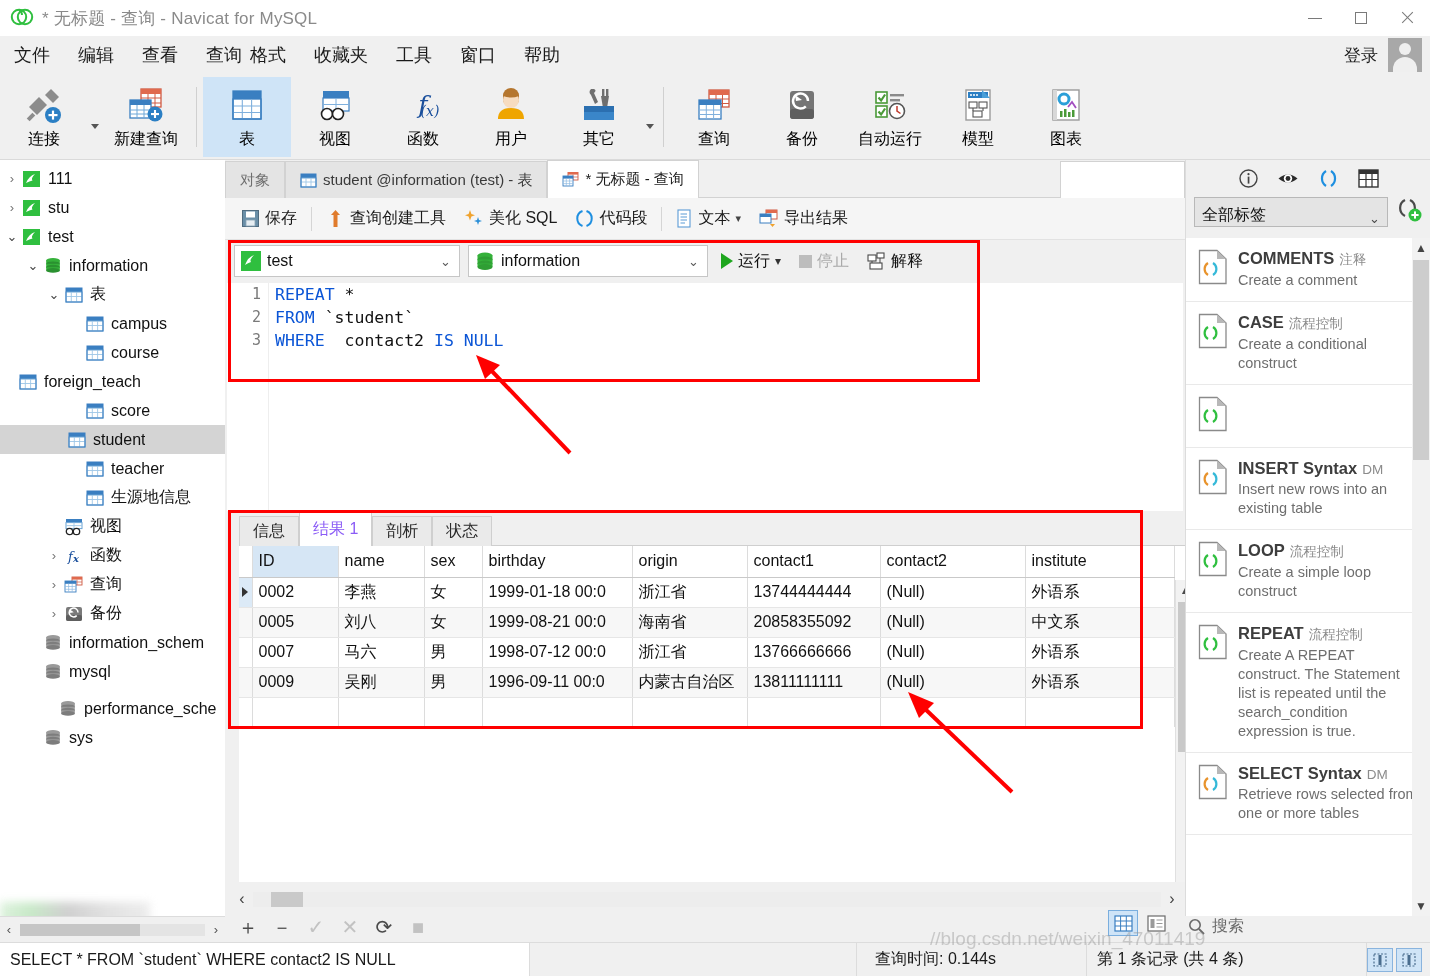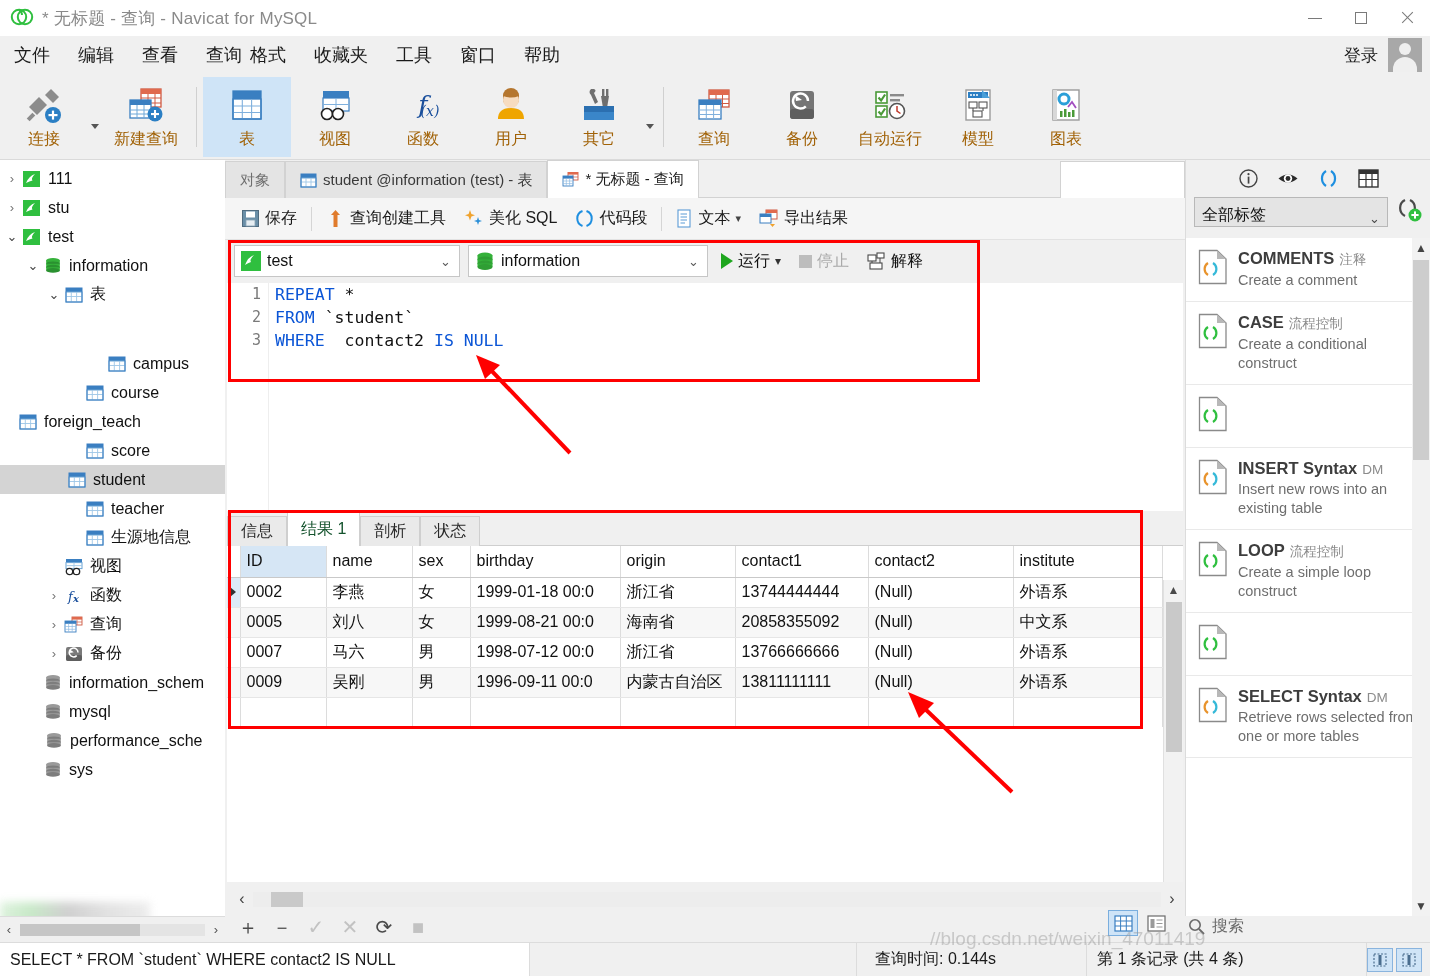--- a/index.html
+++ b/index.html
@@ -62,21 +62,21 @@
     background: #f0f0f0; border-bottom: 1px solid #dadada; display: flex; align-items: center;
   }
   .rb-group { display: flex; align-items: center; height: 86px; }
   .rb-sep { width: 1px; height: 60px; background: #d0d0d0; margin: 0 6px; }
   .rb-btn {
     width: 88px; height: 80px; display: flex; flex-direction: column;
     align-items: center; justify-content: center; gap: 2px; cursor: default;
   }
   .rb-btn.active { background: #cfe4f7; }
   .rb-ico { height: 44px; display: flex; align-items: center; justify-content: center; }
-  .rb-lbl { font-size: 16px; color: #a16207; }
+  .rb-lbl { font-size: 16px; color: #000000; }
   .rb-caret {
     width: 14px; height: 80px; display: flex; align-items: flex-end; justify-content: center;
     padding-bottom: 28px; cursor: default;
   }
   .caret-d { width: 0; height: 0; border-left: 4px solid transparent; border-right: 4px solid transparent; border-top: 5px solid #555; }
 
   
   .sidebar {
     position: absolute; top: 160px; left: 0; width: 225px; height: 756px;
     background: #ffffff; overflow: hidden;
@@ -163,30 +163,30 @@
     height: 23px; line-height: 23px; text-align: right; padding-right: 7px;
     font-family: "DejaVu Sans Mono", monospace; font-size: 15px; color: #7a7a7a;
   }
   .code { position: absolute; left: 48px; top: 0; }
   .cline { height: 23px; line-height: 23px; font-family: "DejaVu Sans Mono", monospace; font-size: 16.5px; white-space: pre; }
   .kw { color: #0b55d6; }
   .pl { color: #111111; }
 
   
   .resultpanel {
-    position: absolute; top: 512px; left: 227px; width: 956px; height: 370px;
+    position: absolute; top: 512px; left: 239px; width: 956px; height: 370px;
     background: #ffffff;
   }
   .rtabs { display: flex; align-items: flex-end; height: 34px; background: #f0f0f0; }
   .rtab {
     height: 30px; padding: 0 13px; display: flex; align-items: center;
     font-size: 16px; color: #2a2a2a; background: #eaeaea; border: 1px solid #cfcfcf;
     border-bottom: none; cursor: default;
   }
-  .rtab.active { background: #ffffff; height: 34px; color: #14532d; }
+  .rtab.active { background: #ffffff; height: 34px; color: #8b5cf6; }
   .rtab-fill { flex: 1; height: 30px; border-bottom: 1px solid #cfcfcf; }
 
   
   .gridwrap { position: relative; width: 956px; height: 336px; background: #ffffff; overflow: hidden; }
   table.grid { border-collapse: collapse; table-layout: fixed; width: 935px; }
   table.grid th, table.grid td {
     border-right: 1px solid #dcdcdc; border-bottom: 1px solid #e6e6e6;
     font-size: 16px; color: #111; text-align: left; padding: 0 6px;
     height: 30px; overflow: hidden; white-space: nowrap;
   }
@@ -577,21 +577,21 @@
           <div class="tico">
             <svg width="20" height="18" viewBox="0 0 20 18">
               <rect x="2" y="2" width="16" height="4" fill="#3a7fc1"></rect>
               <rect x="2" y="6" width="16" height="10" fill="#fff" stroke="#6aa3d4" stroke-width="1"></rect>
               <path d="M2 10.5 H18 M7.3 6 V16 M12.6 6 V16" stroke="#9ec6e6" stroke-width="0.9"></path>
               <rect x="2" y="2" width="16" height="14" fill="none" stroke="#3a7fc1" stroke-width="1"></rect>
             </svg>
           </div>
           <div class="tlbl">表</div>
         </div>
-        <div class="tnode" style="padding-left: 89px; margin-top: 40px;">
+        <div class="tnode" style="padding-left: 67px;">
           <div class="arrow"></div>
           <div class="tico">
             <svg width="20" height="18" viewBox="0 0 20 18">
               <rect x="2" y="2" width="16" height="4" fill="#3a7fc1"></rect>
               <rect x="2" y="6" width="16" height="10" fill="#fff" stroke="#6aa3d4" stroke-width="1"></rect>
               <path d="M2 10.5 H18 M7.3 6 V16 M12.6 6 V16" stroke="#9ec6e6" stroke-width="0.9"></path>
               <rect x="2" y="2" width="16" height="14" fill="none" stroke="#3a7fc1" stroke-width="1"></rect>
             </svg>
           </div>
           <div class="tlbl">campus</div>
@@ -740,21 +740,21 @@
               <rect x="3.2" y="3.4" width="13.6" height="3.4" fill="#9a9a9a"></rect>
               <ellipse cx="10" cy="6.8" rx="6.8" ry="2.4" fill="#7d7d7d"></ellipse>
               <rect x="3.2" y="6.8" width="13.6" height="3.4" fill="#9a9a9a"></rect>
               <ellipse cx="10" cy="10.2" rx="6.8" ry="2.4" fill="#7d7d7d"></ellipse>
               <rect x="3.2" y="10.2" width="13.6" height="3.2" fill="#9a9a9a"></rect>
               <ellipse cx="10" cy="13.4" rx="6.8" ry="2.4" fill="#7d7d7d"></ellipse>
             </svg>
           </div>
           <div class="tlbl">mysql</div>
         </div>
-        <div class="tnode" style="padding-left: 26px;">
+        <div class="tnode" style="padding-left: 40px; margin-top: 8px;">
           <div class="arrow"></div>
           <div class="tico">
             <svg width="20" height="18" viewBox="0 0 20 18">
               <ellipse cx="10" cy="3.4" rx="6.8" ry="2.4" fill="#9a9a9a"></ellipse>
               <rect x="3.2" y="3.4" width="13.6" height="3.4" fill="#9a9a9a"></rect>
               <ellipse cx="10" cy="6.8" rx="6.8" ry="2.4" fill="#7d7d7d"></ellipse>
               <rect x="3.2" y="6.8" width="13.6" height="3.4" fill="#9a9a9a"></rect>
               <ellipse cx="10" cy="10.2" rx="6.8" ry="2.4" fill="#7d7d7d"></ellipse>
               <rect x="3.2" y="10.2" width="13.6" height="3.2" fill="#9a9a9a"></rect>
               <ellipse cx="10" cy="13.4" rx="6.8" ry="2.4" fill="#7d7d7d"></ellipse>
@@ -1174,20 +1174,24 @@
             <div class="snip-desc">Create a simple loop construct</div>
           </div>
         </div>
         <div class="snip">
           <div class="snip-ico"><svg width="30" height="36" viewBox="0 0 30 36">
               <path d="M1.5 1.5 H19 L28 10 V34.5 H1.5z" fill="#fff" stroke="#8a8a8a" stroke-width="1.3"></path>
               <path d="M19 1.5 L28 10 H19z" fill="#b8b8b8"></path>
               <path d="M10 14 a7 7 0 0 0 0 12" fill="none" stroke="#2fbf3f" stroke-width="2.2"></path>
               <path d="M15 14 a7 7 0 0 1 0 12" fill="none" stroke="#2fbf3f" stroke-width="2.2"></path>
             </svg></div>
+          <div class="snip-body">
+            <div class="snip-title"><span>REPEAT</span><span class="snip-tag">流程控制</span></div>
+            <div class="snip-desc">Create A REPEAT construct. The Statement list is repeated until the search_condition expression is true.</div>
+          </div>
         </div>
         <div class="snip">
           <div class="snip-ico"><svg width="30" height="36" viewBox="0 0 30 36">
               <path d="M1.5 1.5 H19 L28 10 V34.5 H1.5z" fill="#fff" stroke="#8a8a8a" stroke-width="1.3"></path>
               <path d="M19 1.5 L28 10 H19z" fill="#b8b8b8"></path>
               <path d="M10 14 a7 7 0 0 0 0 12" fill="none" stroke="#e8932c" stroke-width="2.2"></path>
               <path d="M15 14 a7 7 0 0 1 0 12" fill="none" stroke="#35b9d8" stroke-width="2.2"></path>
             </svg></div>
           <div class="snip-body">
             <div class="snip-title"><span>SELECT Syntax</span><span class="snip-tag">DM</span></div>

